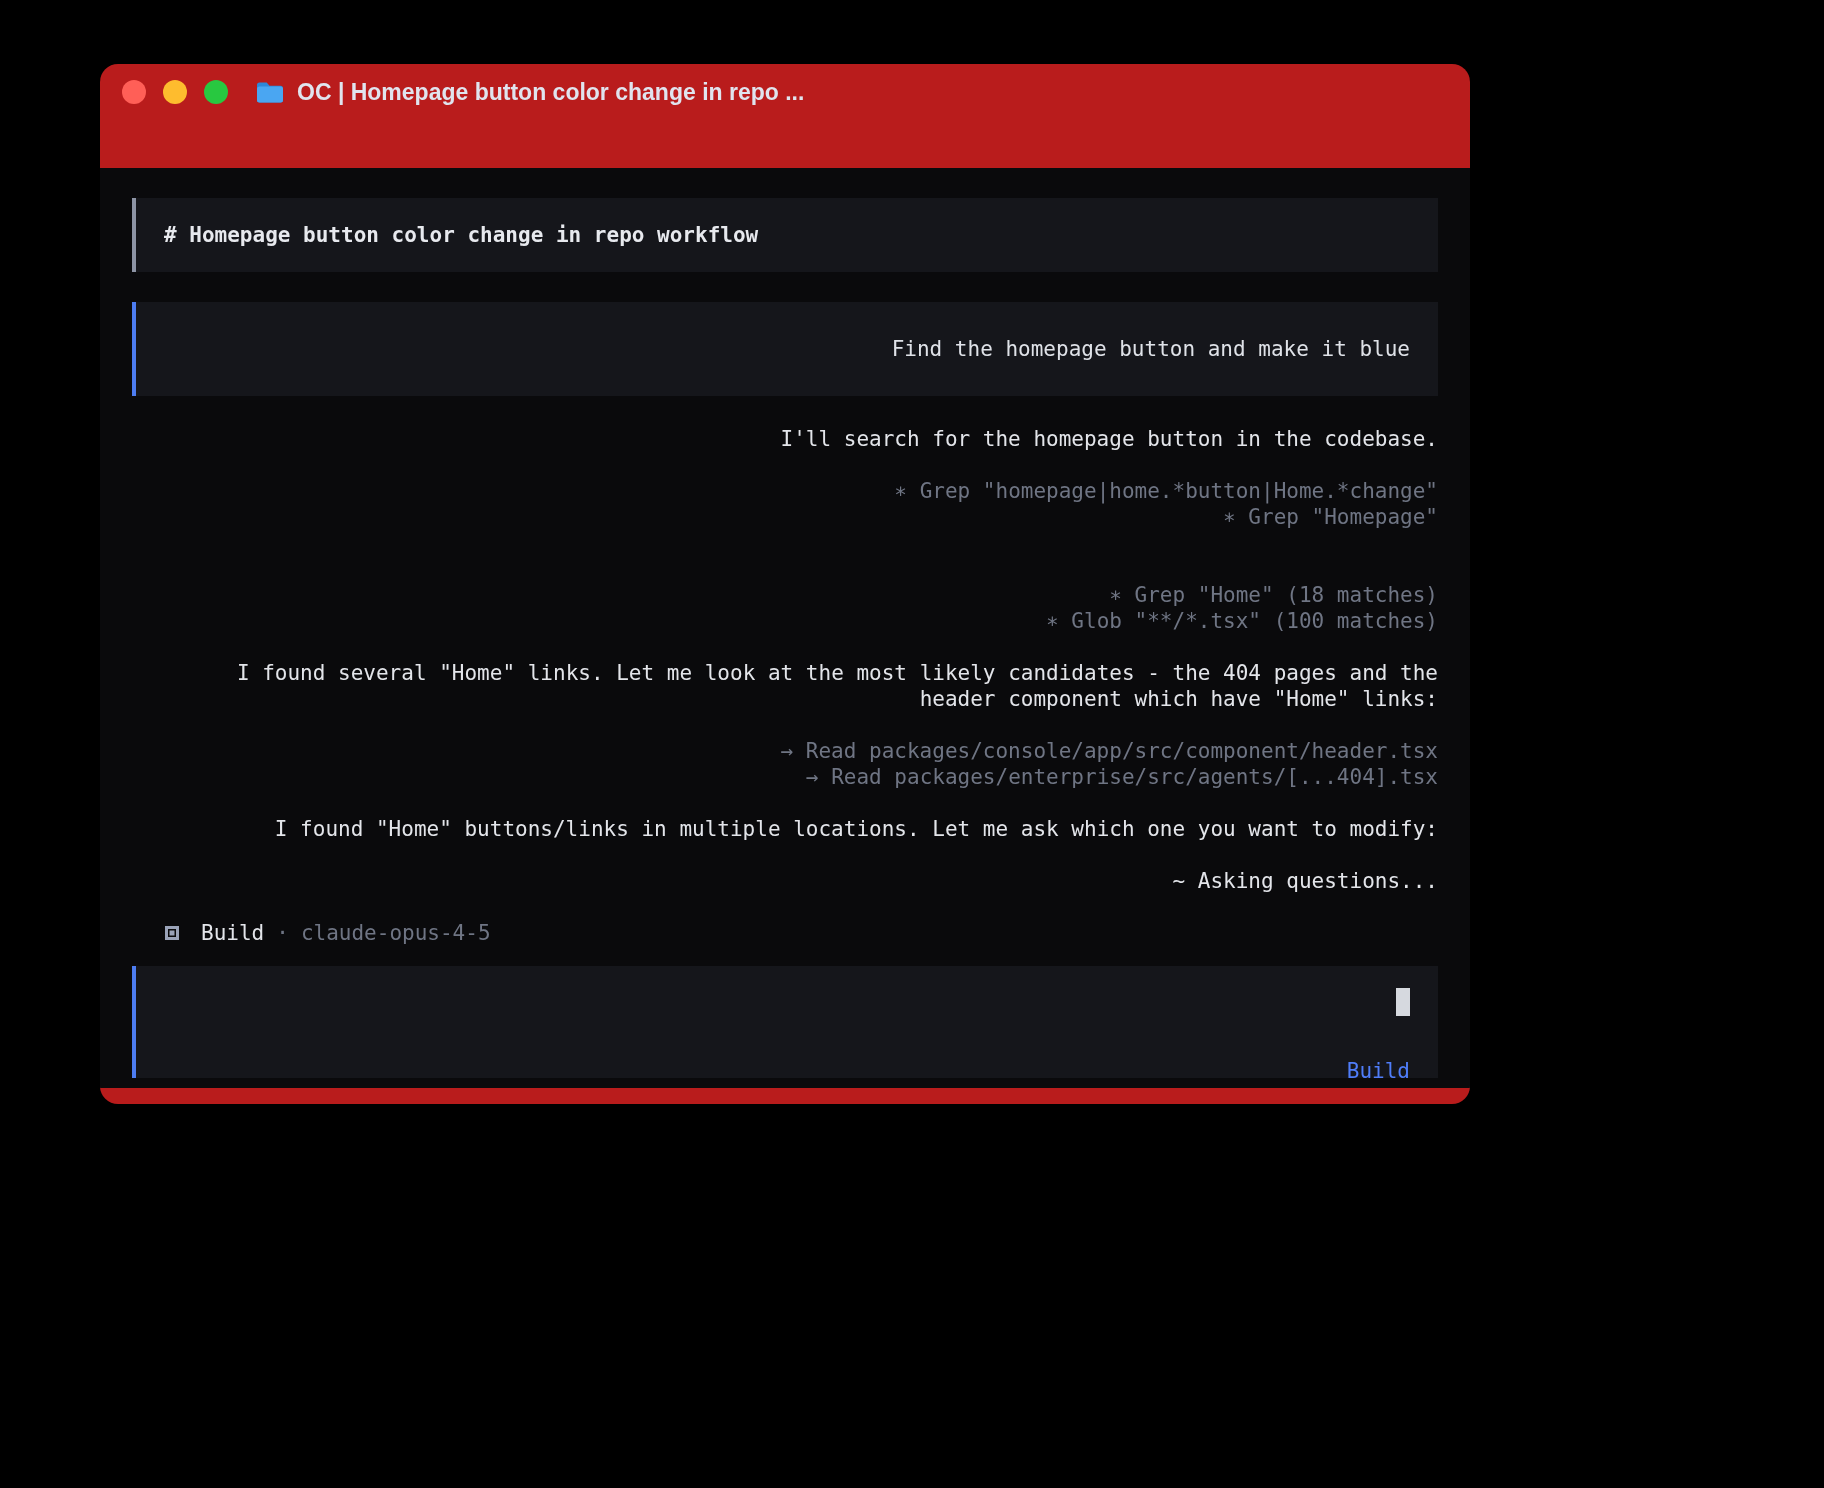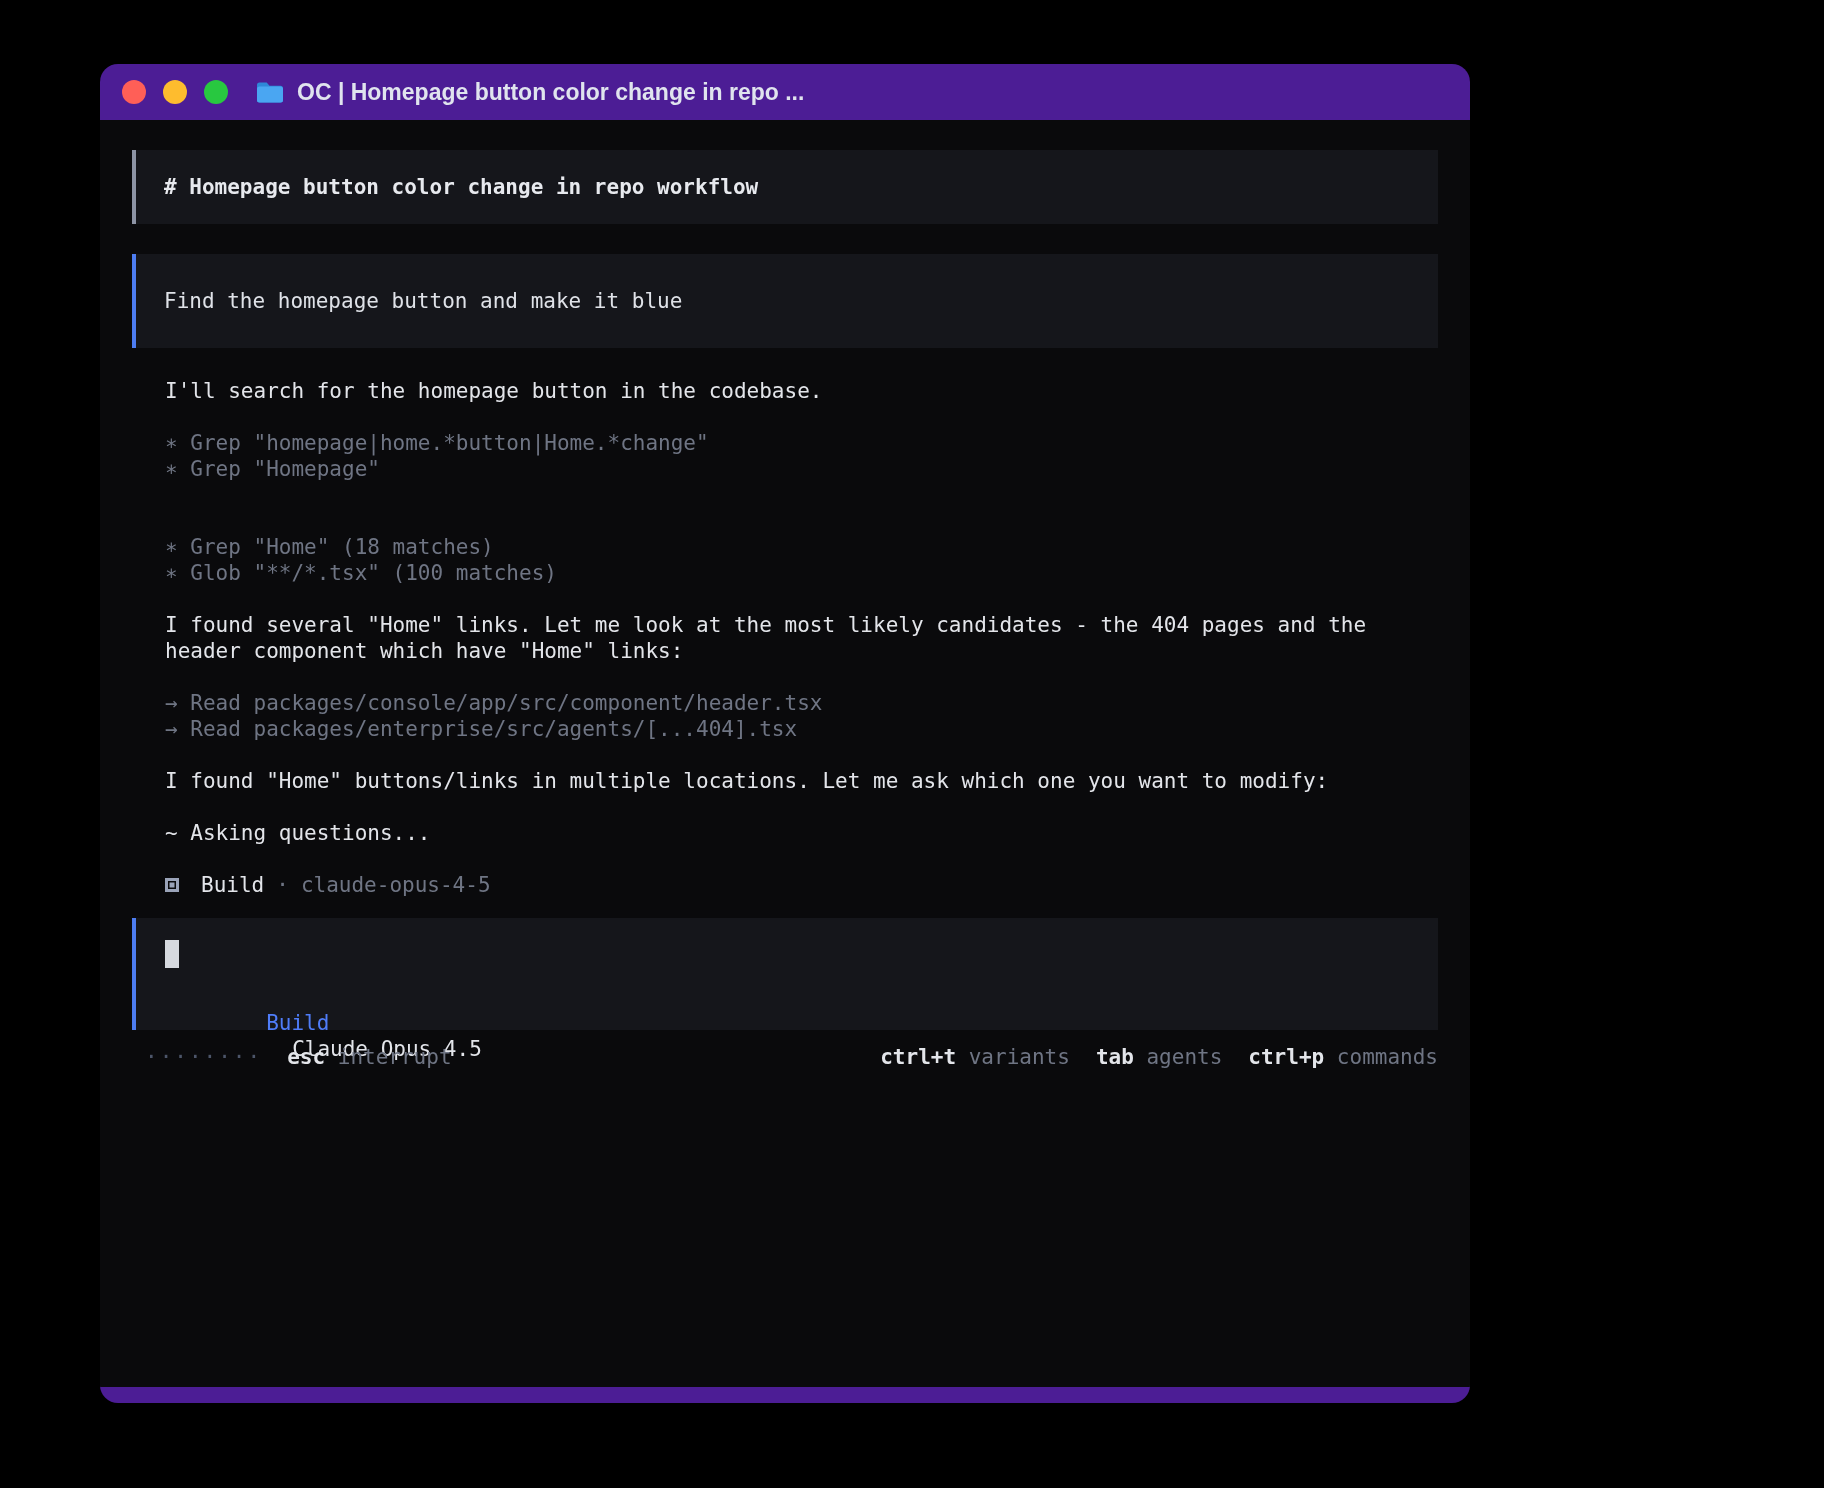--- a/index.html
+++ b/index.html
@@ -8,27 +8,28 @@
     width: 1824px; height: 1488px;
     background: #000000;
     position: relative;
     overflow: hidden;
     font-family: "DejaVu Sans Mono", "Liberation Mono", monospace;
   }
 
   
   .window {
     position: absolute; left: 100px; top: 64px;
-    width: 1370px; height: 1339px;
-    background: #4c1d95;
+    width: 1370px; height: 1040px;
+    background: #b91c1c;
     border-radius: 18px;
     display: flex; flex-direction: column;
     padding-bottom: 16px;
     overflow: hidden;
     box-shadow: 0 20px 60px rgba(0,0,0,0.7);
+    text-align: right;
   }
 
   
   .titlebar {
     flex: 0 0 56px;
     display: flex; align-items: center;
     padding: 0 22px;
   }
   .lights { display: flex; gap: 17px; align-items: center; }
   .light { width: 24px; height: 24px; border-radius: 50%; }
@@ -45,20 +46,21 @@
   }
 
   
   .content {
     flex: 1 1 auto;
     background: #0a0a0c;
     padding: 30px 32px 0 32px;
     font-size: 21px; line-height: 26px;
     color: #e3e5ea;
     overflow: hidden;
+    margin-top: 48px;
   }
 
   .panel {
     background: #15161b;
     border-left: 4px solid #8d94a5;
     padding: 24px 28px;
   }
   .panel.blue { border-left-color: #4d7df2; }
 
   

